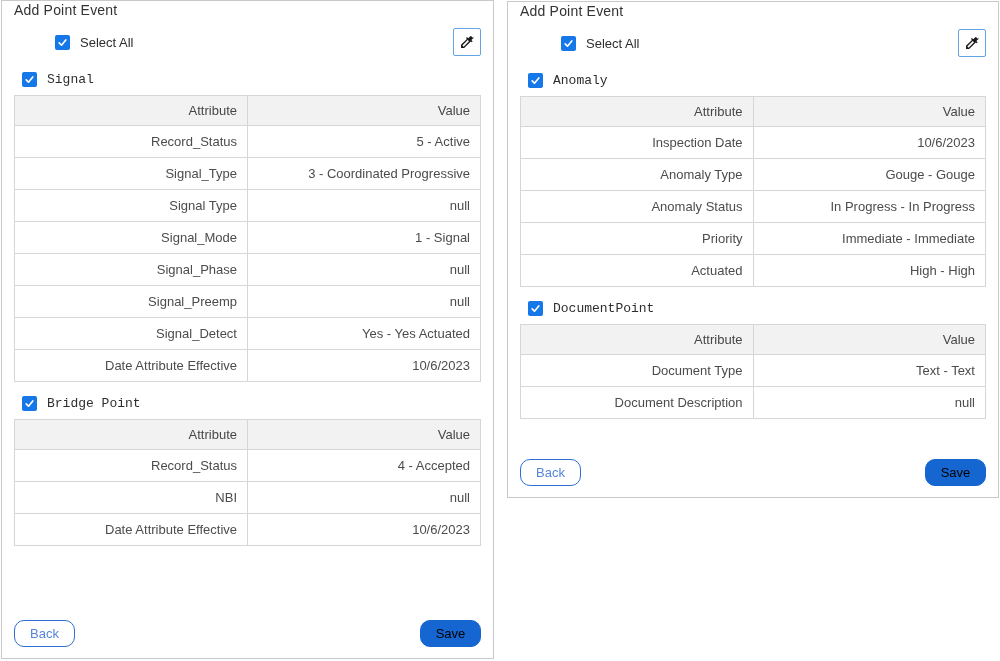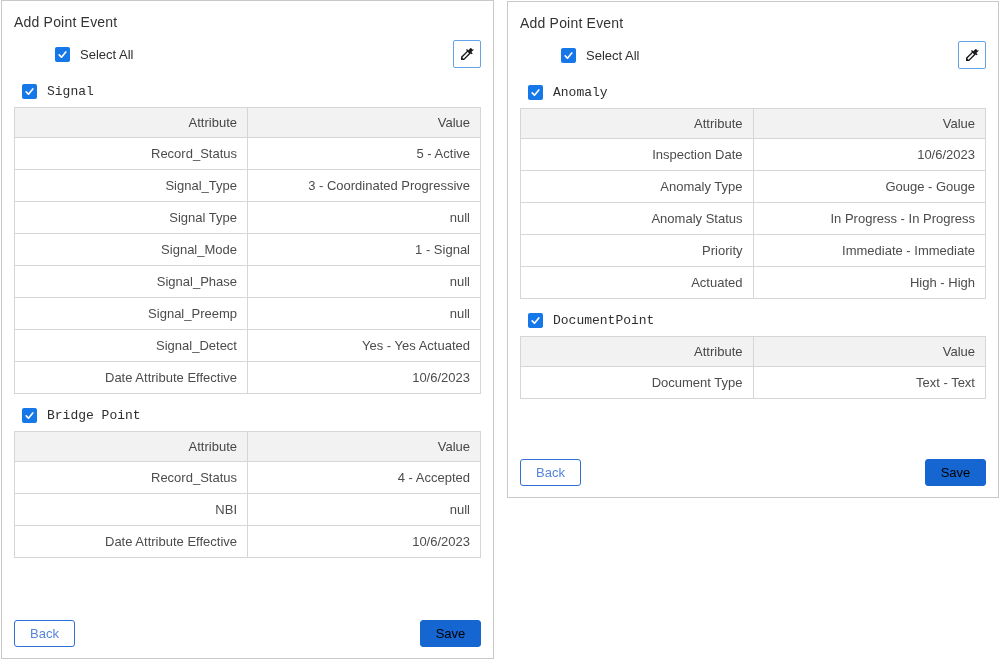--- a/index.html
+++ b/index.html
@@ -14,21 +14,21 @@
     --eyedropper-border:#63a4e6;
   }
   *{box-sizing:border-box;}
   html,body{margin:0;padding:0;}
   body{
     width:1000px;height:661px;position:relative;background:#fff;
     font-family:"Liberation Sans", sans-serif;color:#333;overflow:hidden;
   }
   .panel{
     position:absolute;background:#fff;border:1px solid var(--panel-border);
-    display:flex;flex-direction:column;padding:13px 12px 11px;
+    display:flex;flex-direction:column;padding:1px 12px 11px;
   }
   #panels .panel:nth-child(1){left:1px;top:0;width:493px;height:659px;}
   #panels .panel:nth-child(2){left:507px;top:1px;width:492px;height:497px;}
   .panel-title{font-size:14px;color:#333;letter-spacing:.2px;line-height:16px;}
   .selectall-row{margin-top:12px;display:flex;align-items:flex-start;justify-content:space-between;height:28px;margin-left:41px;}
   .cb-row{display:flex;align-items:center;cursor:pointer;margin-top:5px;}
   .checkbox{
     width:15px;height:15px;border-radius:2px;background:var(--checkbox-blue);
     display:inline-flex;align-items:center;justify-content:center;flex:none;
   }
@@ -45,21 +45,21 @@
     border:1px solid var(--table-border);text-align:right;font-weight:400;
     padding:6px 10px;overflow:hidden;white-space:nowrap;
   }
   .attr-table th{background:var(--header-bg);height:30px;color:#474747;}
   .attr-table td{height:32px;}
   .attr-table th:first-child,.attr-table td:first-child{width:50%;}
   .spacer{flex:1;}
   .footer{display:flex;justify-content:space-between;align-items:center;}
   .btn{
     font-family:inherit;font-size:13px;height:27px;min-width:61px;
-    border-radius:3px;cursor:pointer;padding:0 13px;line-height:1;
+    border-radius:10px;cursor:pointer;padding:0 13px;line-height:1;
   }
   .btn-back{background:#fff;border:1px solid var(--back-button-border);color:var(--back-button-text);}
   .btn-save{background:var(--save-button-blue);border:1px solid var(--save-button-blue);color:#000000;}
 </style>
 </head>
 <body>
 
 <div id="panels">
   <section class="panel">
     <div class="panel-title">Add Point Event</div>
@@ -260,20 +260,24 @@
           <th>Attribute</th>
           <th>Value</th>
         </tr>
       </thead>
       <tbody>
   <tr>
     <td>Document Type</td>
     <td>Text - Text</td>
   </tr>
 
+  <tr>
+    <td>Document Description</td>
+    <td>null</td>
+  </tr>
 </tbody>
     </table>
   </div>
 </div>
     <div class="spacer"></div>
     <div class="footer">
       <button class="btn btn-back">Back</button>
       <button class="btn btn-save">Save</button>
     </div>
   </section>

